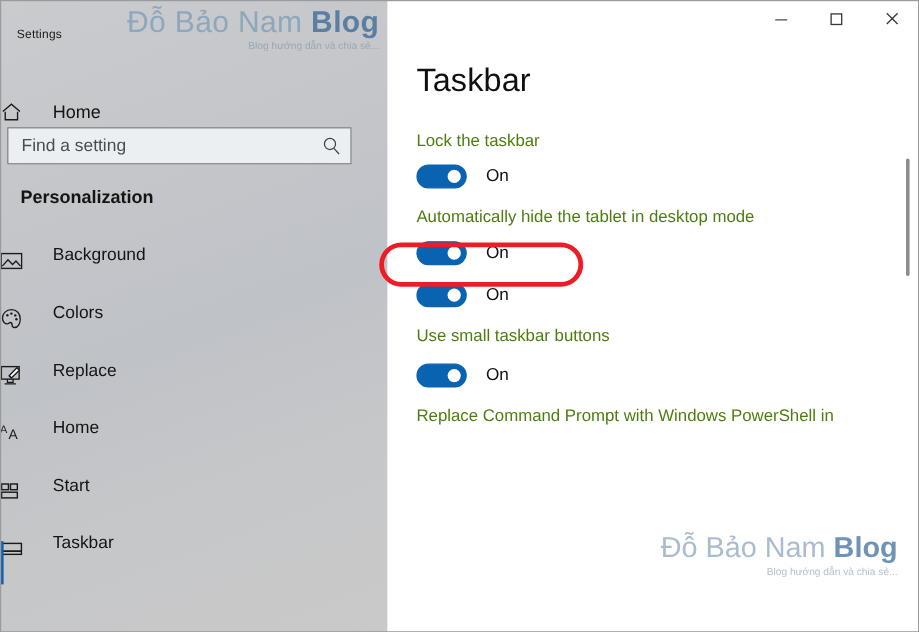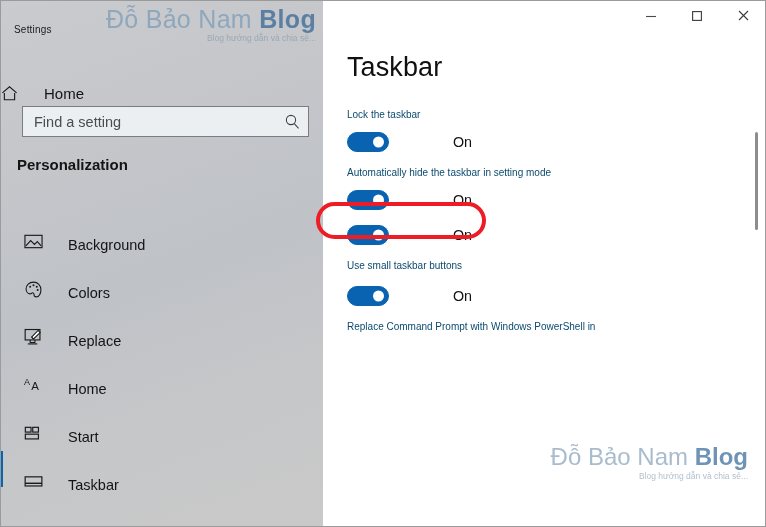--- a/index.html
+++ b/index.html
@@ -60,21 +60,21 @@
     left: 0; top: 74px;
     width: 323px; height: 38px;
     display: flex; align-items: center;
   }
   #home-row .ico { width: 30px; display: flex; align-items: center; }
   #home-row .lbl { font-size: 15px; color: #141414; margin-left: 14px; }
 
   
   #search-box {
     position: absolute;
-    left: 22px; top: 106px;
+    left: 6px; top: 106px;
     width: 287px; height: 31px;
     background: #eceff1;
     border: 1px solid #7a7d80;
     display: flex; align-items: center;
   }
   #search-input {
     border: none; outline: none; background: transparent;
     font-family: "Liberation Sans", sans-serif;
     font-size: 14.5px; color: #3c4043;
     padding-left: 11px; flex: 1; height: 100%;
@@ -93,22 +93,22 @@
 
   
   #nav-list {
     position: absolute;
     left: 0; top: 205px;
     width: 323px;
   }
   .nav-item {
     position: relative;
     height: 48px;
-    display: flex; align-items: flex-end;
-    padding-left: 24px;
+    display: flex; align-items: flex-start;
+    padding-left: 0;
   }
   .nav-item .ico {
     width: 30px; height: 24px;
     display: flex; align-items: center; justify-content: flex-start;
     flex: none;
   }
   .nav-item .lbl {
     font-size: 14.5px; color: #141414;
     margin-left: 14px;
     white-space: nowrap;
@@ -146,27 +146,27 @@
     letter-spacing: 0.1px;
   }
 
   #settings-list {
     position: absolute;
     left: 24px; top: 108px;
     width: 404px;
   }
   .setting { margin-bottom: 13px; }
   .setting .desc {
-    font-size: 10px; color: #0c4a6e;
+    font-size: 14px; color: #4d7c0f;
     line-height: 1.38;
     max-width: 382px;
   }
   .toggle-row {
     display: flex; align-items: center;
-    margin-top: 9px; height: 22px; gap: 48px;
+    margin-top: 9px; height: 22px;
   }
   .toggle {
     position: relative;
     width: 42px; height: 20px;
     border-radius: 10px;
     flex: none;
     cursor: pointer;
   }
   .toggle.on {
     background: #0a63b0;
@@ -387,21 +387,21 @@
         <div class="desc">Lock the taskbar</div>
         <div class="toggle-row">
           <div class="toggle on">
               <span class="knob"></span>
             </div>
           <span class="toggle-state">On</span>
         </div>
       </div>
 
       <div class="setting">
-        <div class="desc">Automatically hide the taskbar in setting mode</div>
+        <div class="desc">Automatically hide the tablet in desktop mode</div>
         <div class="toggle-row">
           <div class="toggle on">
               <span class="knob"></span>
             </div>
           <span class="toggle-state">On</span>
         </div>
       </div>
 
       <div class="setting">
         <div class="toggle-row">

